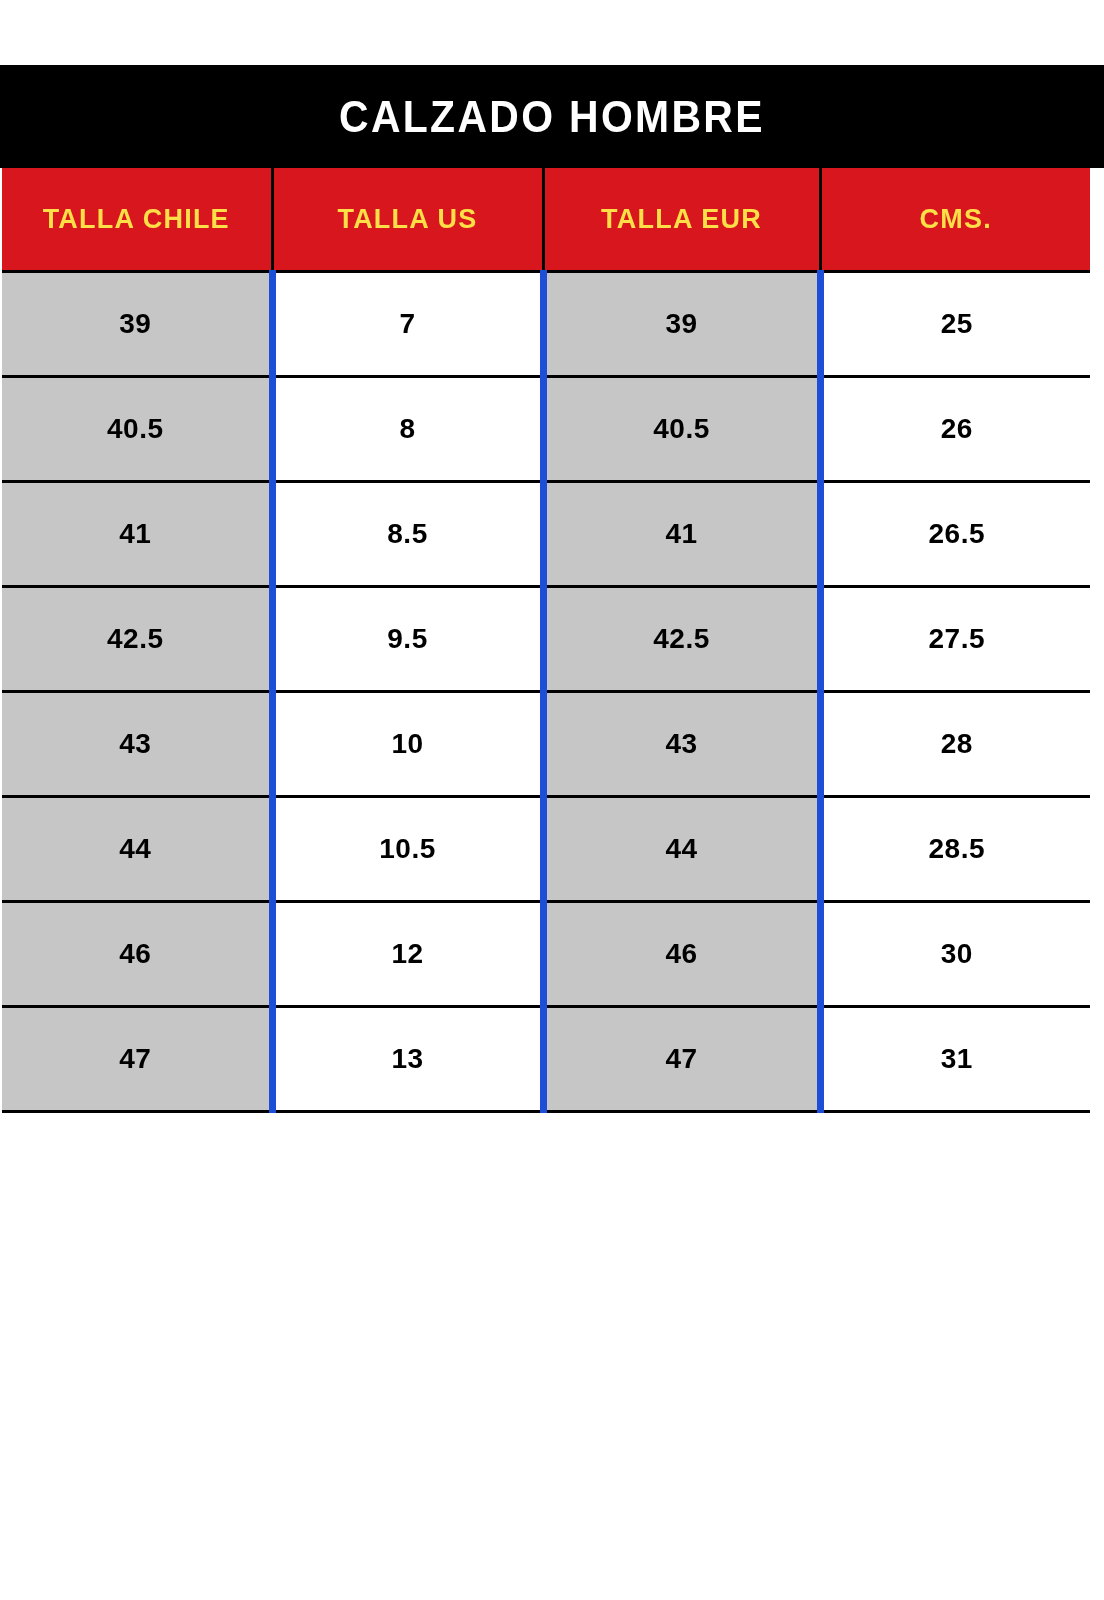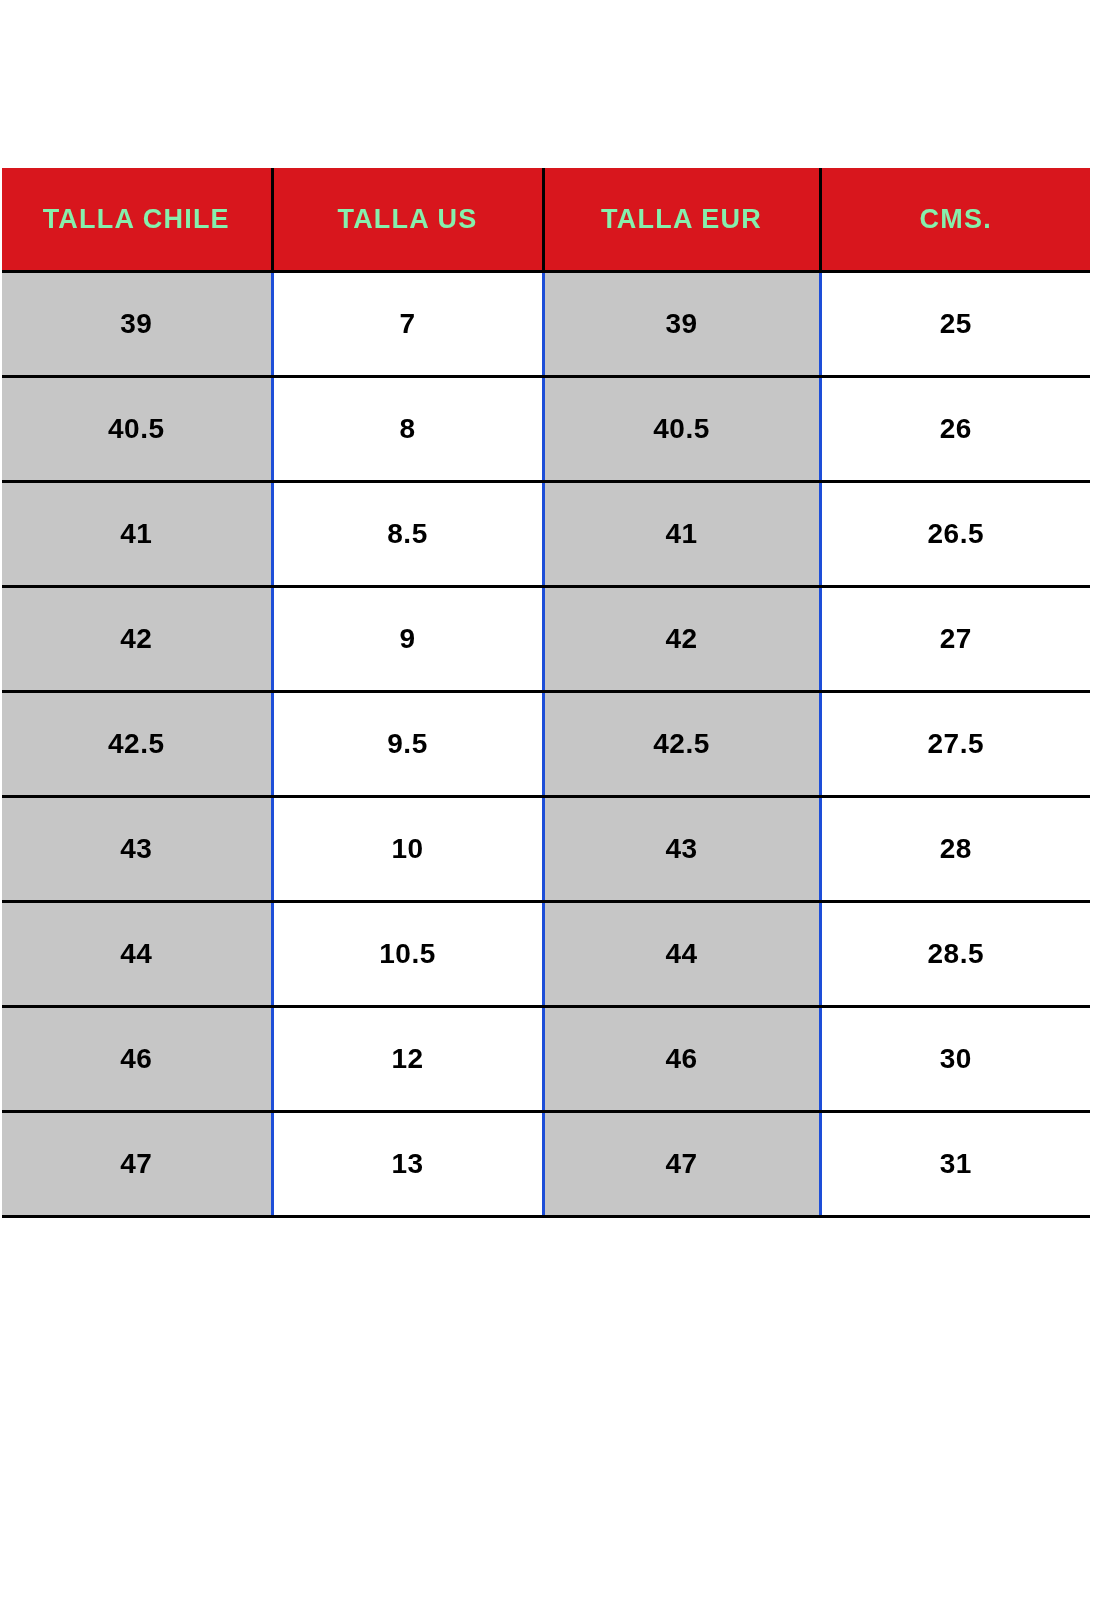--- a/index.html
+++ b/index.html
@@ -55,21 +55,21 @@
     table-layout: fixed;
   }
 
   .size-table col.c-chile { width: 270px; }
   .size-table col.c-us    { width: 271px; }
   .size-table col.c-eur   { width: 277px; }
   .size-table col.c-cms   { width: 270px; }
 
   .size-table thead th {
     background: #D8161D;
-    color: #86efac;
+    color: #fde047;
     height: 102px;
     padding: 0;
     text-align: center;
     vertical-align: middle;
     font-family: "Liberation Sans Narrow", "Liberation Sans", sans-serif;
     font-weight: bold;
     font-size: 27px;
     letter-spacing: 1.2px;
     border-right: 3px solid #000000;
     border-bottom: 3px solid #000000;
@@ -82,33 +82,36 @@
     height: 102px;
     padding: 0;
     text-align: center;
     vertical-align: middle;
     color: #000000;
     font-family: "Liberation Sans Narrow", "Liberation Sans", sans-serif;
     font-weight: bold;
     font-size: 28px;
     letter-spacing: 0.5px;
     border-bottom: 3px solid #000000;
-    border-right: 3px solid #1d4ed8;
+    border-right: 7px solid #1d4ed8;
     background: #ffffff;
   }
   .size-table tbody td:last-child { border-right: none; margin-left: 48px; }
   .size-table tbody tr:last-child td { border-bottom: 3px solid #000000; }
 
   .size-table tbody td.shaded { background: #C6C6C6; }
 </style>
 </head>
 <body>
 
 <div class="page">
 
+  <div class="title-band">
+    <div class="title-text">CALZADO HOMBRE</div>
+  </div>
 
   <table class="size-table">
     <colgroup>
       <col class="c-chile">
       <col class="c-us">
       <col class="c-eur">
       <col class="c-cms">
     </colgroup>
     <thead>
       <tr>
@@ -129,26 +132,20 @@
           <td class="shaded">40.5</td>
           <td>8</td>
           <td class="shaded">40.5</td>
           <td>26</td>
         </tr>
         <tr>
           <td class="shaded">41</td>
           <td>8.5</td>
           <td class="shaded">41</td>
           <td>26.5</td>
-        </tr>
-        <tr>
-          <td class="shaded">42</td>
-          <td>9</td>
-          <td class="shaded">42</td>
-          <td>27</td>
         </tr>
         <tr>
           <td class="shaded">42.5</td>
           <td>9.5</td>
           <td class="shaded">42.5</td>
           <td>27.5</td>
         </tr>
         <tr>
           <td class="shaded">43</td>
           <td>10</td>

